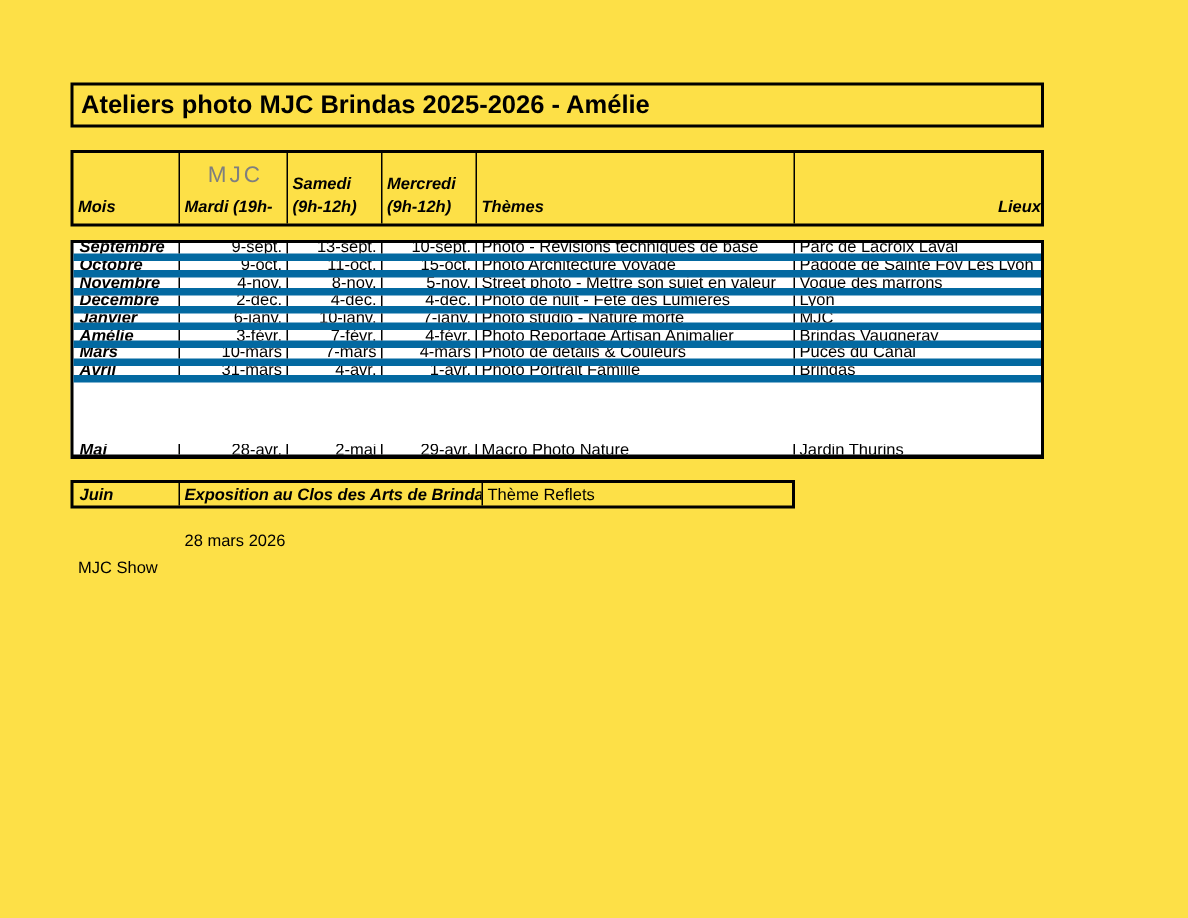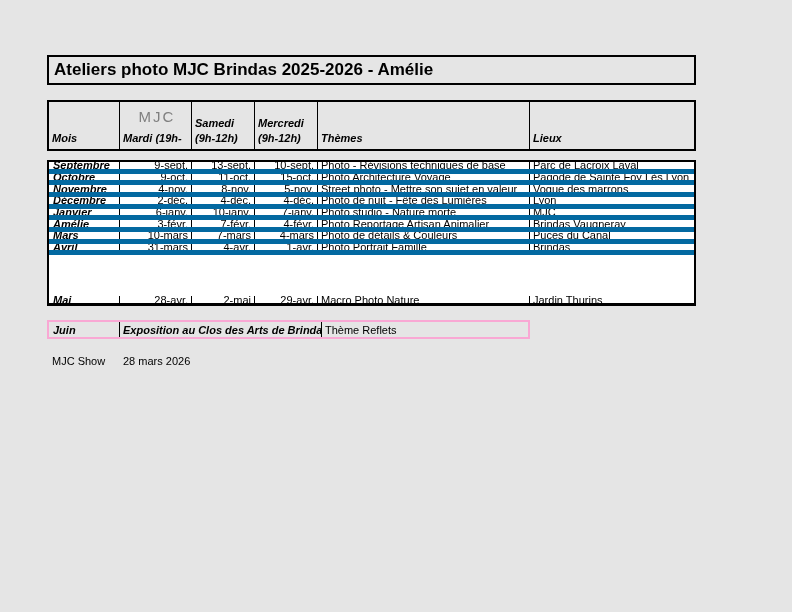--- a/index.html
+++ b/index.html
@@ -1,21 +1,21 @@
 <!DOCTYPE html>
 <html><head>
 <meta charset="utf-8">
 <style>
   * { margin: 0; padding: 0; box-sizing: border-box; }
   html, body { background: #ffffff; }
   .page {
     position: relative;
     width: 792px;
     height: 612px;
-    background: #e5e5e5;
+    background: #fde047;
     color: #000000;
     font-family: "Liberation Sans", sans-serif;
     overflow: hidden;
   }
 
   
   .title-box {
     position: absolute;
     left: 47px; top: 55px;
     width: 649px; height: 30px;
@@ -43,21 +43,21 @@
     flex-direction: column;
     justify-content: flex-end;
     padding: 2px 0 3px 3px;
     font-size: 11px;
     font-weight: bold;
     font-style: italic;
     white-space: nowrap;
     overflow: hidden;
     line-height: 15px;
   }
-  .hcell:last-child { border-right: none; }
+  .hcell:last-child { border-right: none; align-items: flex-end; }
   .w-mois { width: 71px; }
   .w-mardi { width: 72px; }
   .w-samedi { width: 63px; }
   .w-mercredi { width: 63px; }
   .w-themes { width: 212px; }
   .w-lieux { flex: 1; }
   .hcell .mjc-label {
     font-style: normal;
     font-weight: normal;
     font-size: 15px;
@@ -96,33 +96,33 @@
   .cell:last-child { border-right: none; }
   .cell.mois { font-weight: bold; font-style: italic; padding-left: 4px; }
   .cell.date { justify-content: flex-end; padding-right: 3px; }
   .cell.text { padding-left: 3px; }
 
   
   .june-box {
     position: absolute;
     left: 47px; top: 320px;
     width: 483px; height: 19px;
-    border: 2px solid #f9a8d4;
+    border: 2px solid #000000;
     display: flex;
   }
   .june-box .cell { font-size: 11px; }
   .june-box .w-juin { width: 71px; }
   .june-box .w-expo { width: 202px; }
   .june-box .w-theme { flex: 1; }
   .italic-bold { font-weight: bold; font-style: italic; }
 
   
   .footer-label {
     position: absolute;
-    left: 52px; top: 355px;
+    left: 52px; top: 373px;
     font-size: 11px;
   }
   .footer-date {
     position: absolute;
     left: 123px; top: 355px;
     font-size: 11px;
   }
 </style>
 </head>
 <body>

